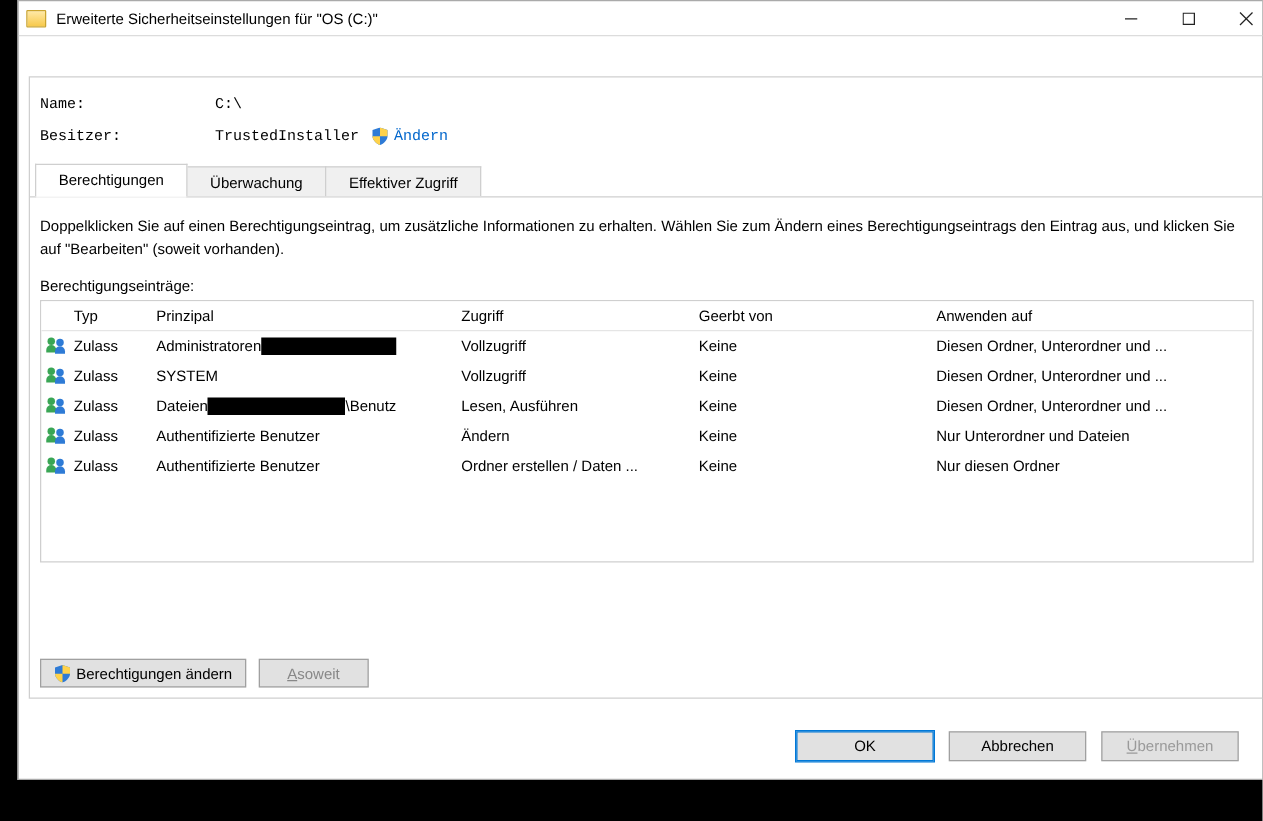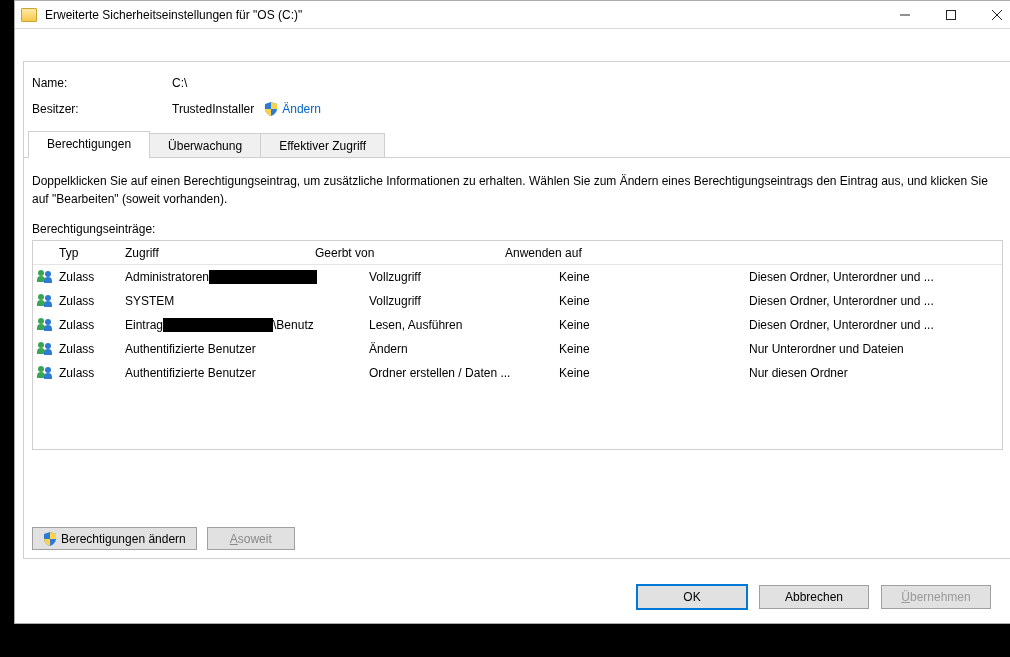--- a/index.html
+++ b/index.html
@@ -49,20 +49,21 @@
     left:8px; top:60px; right:8px; bottom:64px;
     border:1px solid #cfcfcf;
   }
   .fields {
     padding:14px 8px 6px 8px;
   }
   .fieldrow {
     display:flex;
     align-items:center;
     margin-bottom:12px;
+    font-family:Liberation Mono, monospace;
   }
   .fieldrow .lbl { width:140px; color:#000; }
   .fieldrow .val { color:#000; }
   .shield {
     display:inline-block; width:14px; height:14px;
     vertical-align:-2px;
     margin:0 4px 0 10px;
   }
   .link { color:#0066cc; cursor:pointer; }
   
@@ -220,20 +221,21 @@
     </div>
 
     <div class="tabbody">
       <div class="hint">Doppelklicken Sie auf einen Berechtigungseintrag, um zusätzliche Informationen zu erhalten. Wählen Sie zum Ändern eines Berechtigungseintrags den Eintrag aus, und klicken Sie auf "Bearbeiten" (soweit vorhanden).</div>
       <div class="sublbl">Berechtigungseinträge:</div>
 
       <div class="grid">
         <div class="ghead">
           <div class="c-icon"></div>
           <div class="c-typ">Typ</div>
+          <div class="c-prin">Prinzipal</div>
           <div class="c-zug">Zugriff</div>
           <div class="c-ge">Geerbt von</div>
           <div class="c-anw">Anwenden auf</div>
         </div>
         <div id="rows">
             <div class="grow">
               <div class="c-icon">
                 <span class="users-icon">
                   <span class="head h1"></span>
                   <span class="body b1"></span>
@@ -271,21 +273,21 @@
               <div class="c-icon">
                 <span class="users-icon">
                   <span class="head h1"></span>
                   <span class="body b1"></span>
                   <span class="head h2"></span>
                   <span class="body b2"></span>
                 </span>
               </div>
               <div class="c-typ">Zulass</div>
               <div class="c-prin">
-                <span>Eintrag</span>
+                <span>Dateien</span>
                 <span class="redact" style="width: 110px;"></span>
                 <span>\Benutz</span>
               </div>
               <div class="c-zug">Lesen, Ausführen</div>
               <div class="c-ge">Keine</div>
               <div class="c-anw">Diesen Ordner, Unterordner und ...</div>
             </div>
             <div class="grow">
               <div class="c-icon">
                 <span class="users-icon">

